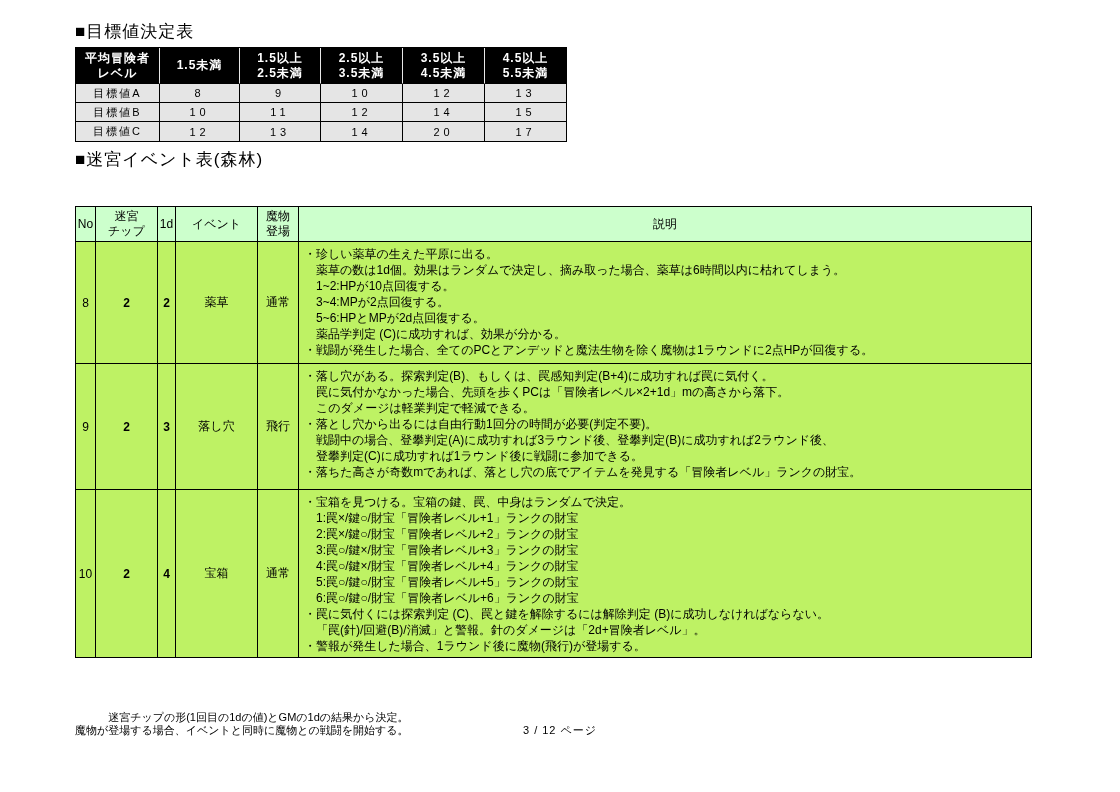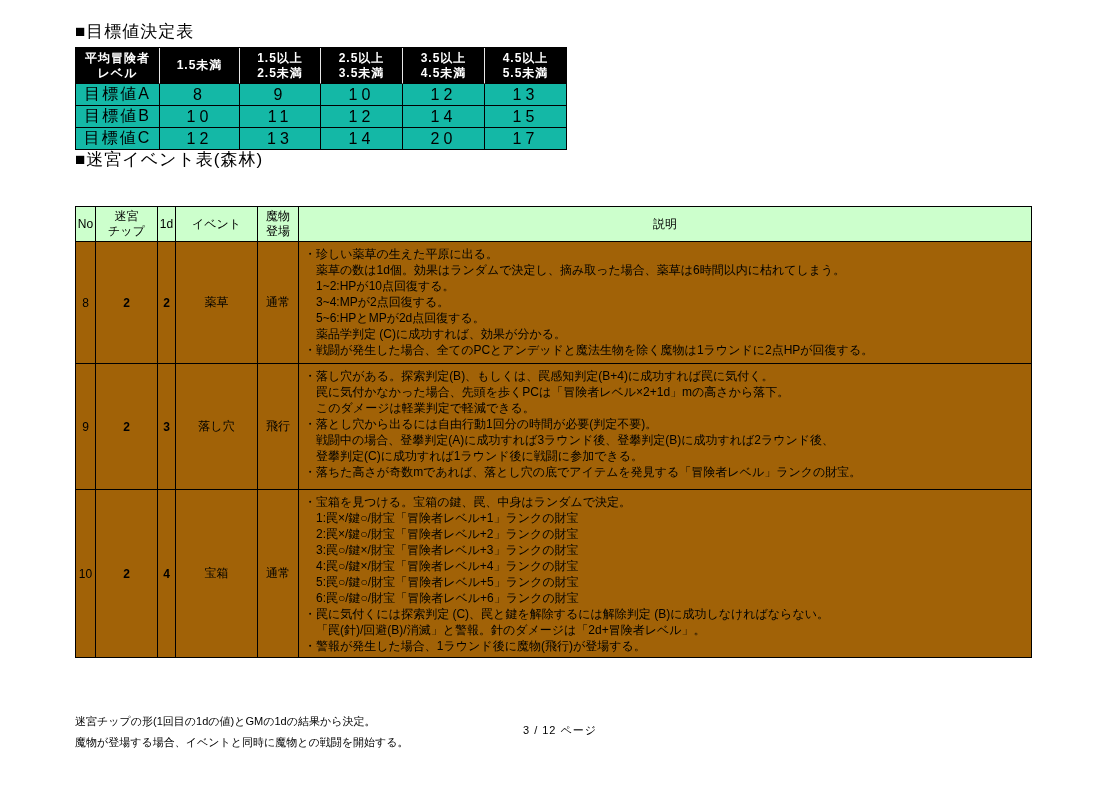--- a/index.html
+++ b/index.html
@@ -17,51 +17,51 @@
   
   #target-table { top:47px; width:490px; border:1px solid #000; }
   #target-table th {
     background:#000; color:#fff; font-size:12px; font-weight:bold;
     height:36px; text-align:center; vertical-align:middle;
     white-space:pre-line; line-height:15px; letter-spacing:1px;
     border-right:1px solid #e8e8e8; border-bottom:1px solid #000;
   }
   #target-table th:last-child { border-right:none; }
   #target-table td {
-    background:#14b8a6; font-size:16px; height:19px; text-align:center; vertical-align:middle;
+    background:#e5e5e5; font-size:11px; height:19px; text-align:center; vertical-align:middle;
     border-right:1px solid #000; border-bottom:1px solid #000; letter-spacing:2px;
   }
   #target-table td.num { letter-spacing:4px; }
   #target-table tr td:last-child { border-right:none; }
   #target-table tr:last-child td { border-bottom:none; }
 
   
   #event-table { top:206px; width:955px; border:1px solid #000; }
   #event-table th {
     background:#ccffcc; font-size:12px; font-weight:normal; height:35px;
     text-align:center; vertical-align:middle; white-space:pre-line; line-height:15px;
     border-right:1px solid #000; border-bottom:1px solid #000;
   }
   #event-table td {
-    background:#a16207; font-size:12px; text-align:center; vertical-align:middle;
+    background:#bef264; font-size:12px; text-align:center; vertical-align:middle;
     border-right:1px solid #000; border-bottom:1px solid #000;
   }
   #event-table th:last-child, #event-table td:last-child { border-right:none; }
   #event-table tr:last-child td { border-bottom:none; }
   #event-table td.bold { font-weight:bold; }
   #event-table td.desc {
     text-align:left; vertical-align:top; padding:4px 4px 3px 5px;
     white-space:pre-wrap; line-height:16px; font-size:12px;
   }
   #event-table tr.r8  td { height:122px; }
   #event-table tr.r9  td { height:126px; }
   #event-table tr.r10 td { height:167px; }
 
   
-  .footer-notes { position:absolute; left:75px; top:711px; font-size:11px; line-height:21px; white-space:pre-line; }
+  .footer-notes { position:absolute; left:75px; top:711px; font-size:11px; line-height:13px; white-space:pre-line;text-align:right; }
   .page-number { position:absolute; left:0; top:723px; width:1120px; text-align:center; font-size:11px; letter-spacing:1px; }
 </style>
 </head>
 <body>
 
 <div class="page">
 
   <div class="section-title" id="title1">■目標値決定表</div>
 
   <table id="target-table">

